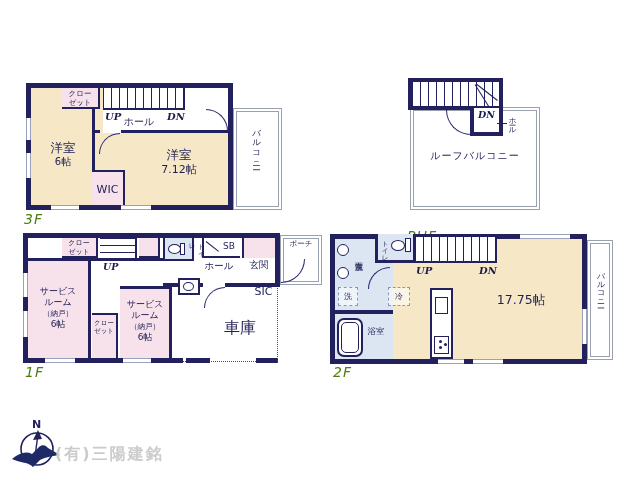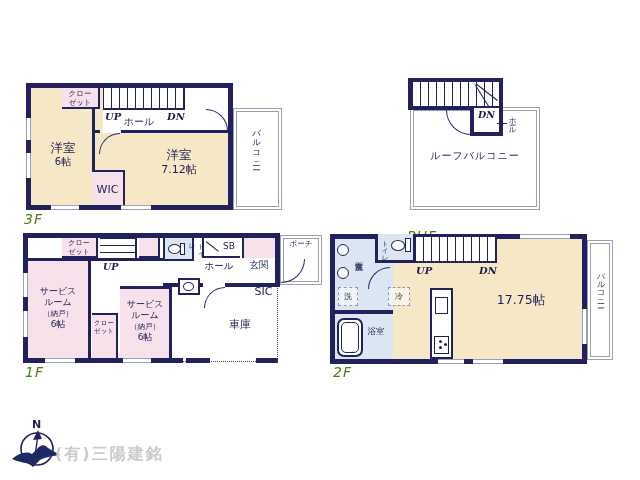--- a/index.html
+++ b/index.html
@@ -187,21 +187,21 @@
     </div>
 
     <div class="room pink" style="left:97px;top:53px;width:52px;height:72px;border-top:3px solid #23215d;border-right:3px solid #23215d;"></div>
     <div class="lbl" style="left:95px;top:66px;width:54px;line-height:11px;">
       <div style="font-size:9px;">サービス</div>
       <div style="font-size:9px;">ルーム</div>
       <div style="font-size:7.5px;">（納戸）</div>
       <div style="font-size:9px;">6帖</div>
     </div>
 
-    <div class="lbl" style="left:192px;top:85px;width:50px;font-size:11px;">車庫</div>
+    <div class="lbl" style="left:192px;top:85px;width:50px;font-size:16px;">車庫</div>
 
     <div class="win-v" style="left:0;top:40px;height:24px;"></div>
     <div class="win-v" style="left:0;top:78px;height:26px;"></div>
     <div class="win-h" style="left:22px;top:125px;width:30px;"></div>
     <div class="win-h" style="left:100px;top:125px;width:28px;"></div>
   </div>
   <div class="floorlbl" style="left:25px;top:364px;">1F</div>
 
   <div class="abs" style="left:330px;top:234px;width:285px;height:132px;">
 

